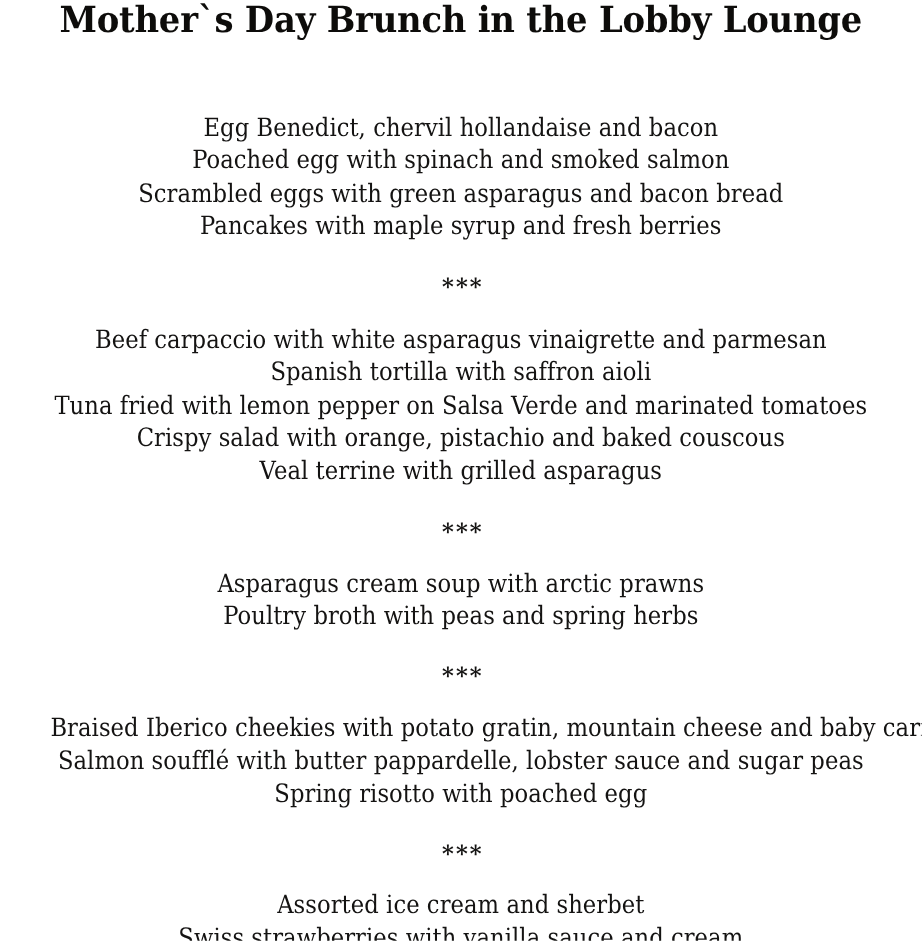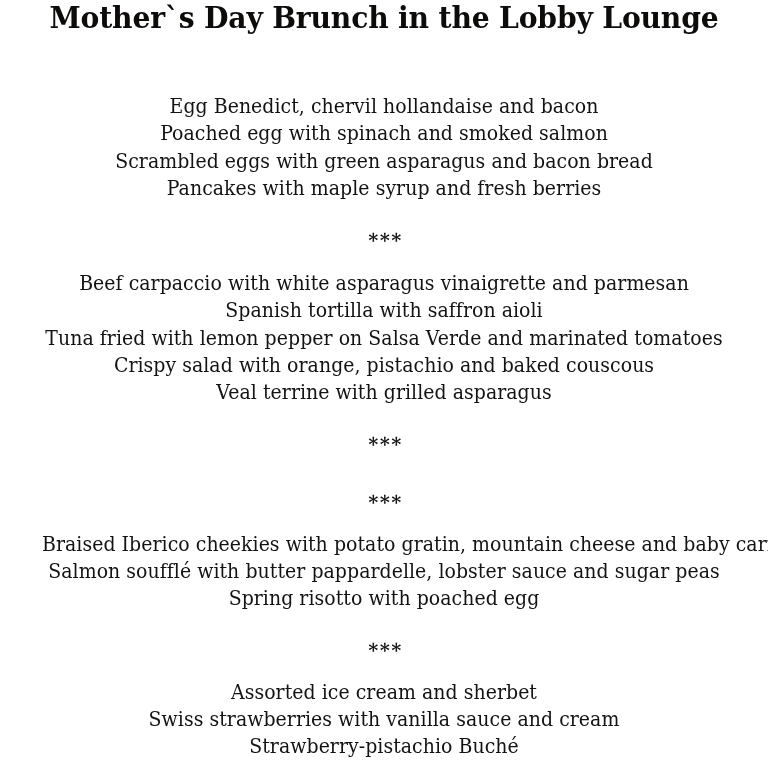--- a/index.html
+++ b/index.html
@@ -100,20 +100,24 @@
     <li class="course-line">Spanish tortilla with saffron aioli</li>
     <li class="course-line">Tuna fried with lemon pepper on Salsa Verde and marinated tomatoes</li>
     <li class="course-line">Crispy salad with orange, pistachio and baked couscous</li>
     <li class="course-line">Veal terrine with grilled asparagus</li>
   </ul>
 
   <div class="gap-before-sep-tight"></div>
   <div class="separator">∗∗∗</div>
   <div class="gap-after-sep-tight"></div>
 
+  <ul class="course-list course-block">
+    <li class="course-line">Asparagus cream soup with arctic prawns</li>
+    <li class="course-line">Poultry broth with peas and spring herbs</li>
+  </ul>
 
   <div class="gap-before-sep-tight"></div>
   <div class="separator">∗∗∗</div>
   <div class="gap-after-sep-tight"></div>
 
   <ul class="course-list course-block">
     <li class="course-line">Braised Iberico cheekies with potato gratin, mountain cheese and baby carrots</li>
     <li class="course-line">Salmon soufflé with butter pappardelle, lobster sauce and sugar peas</li>
     <li class="course-line">Spring risotto with poached egg</li>
   </ul>

